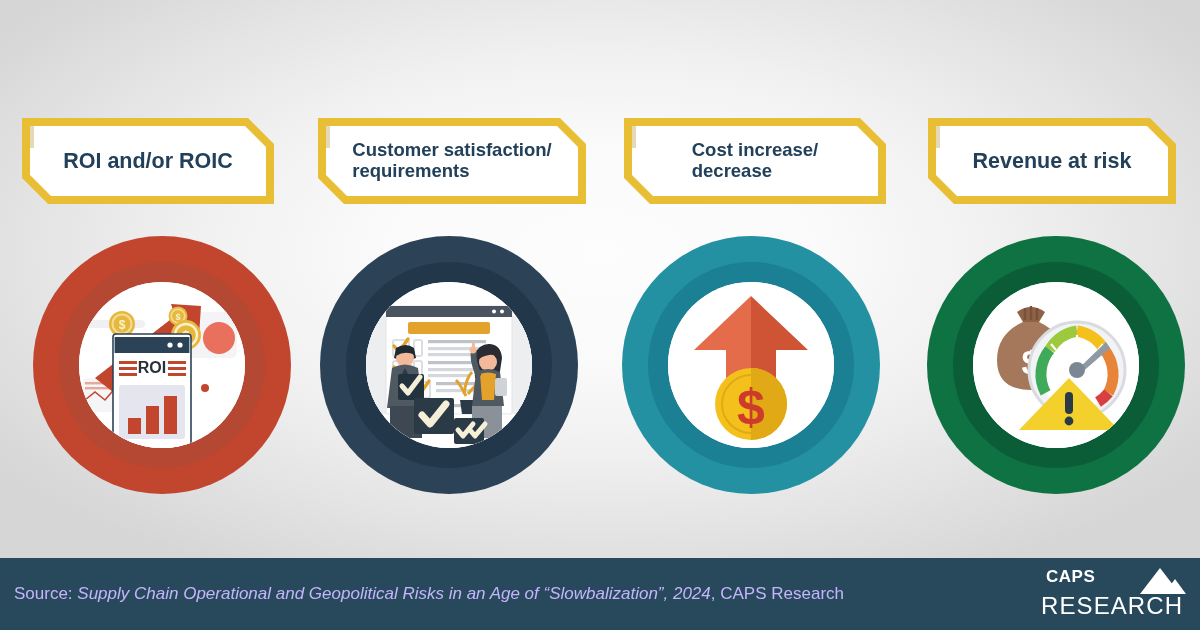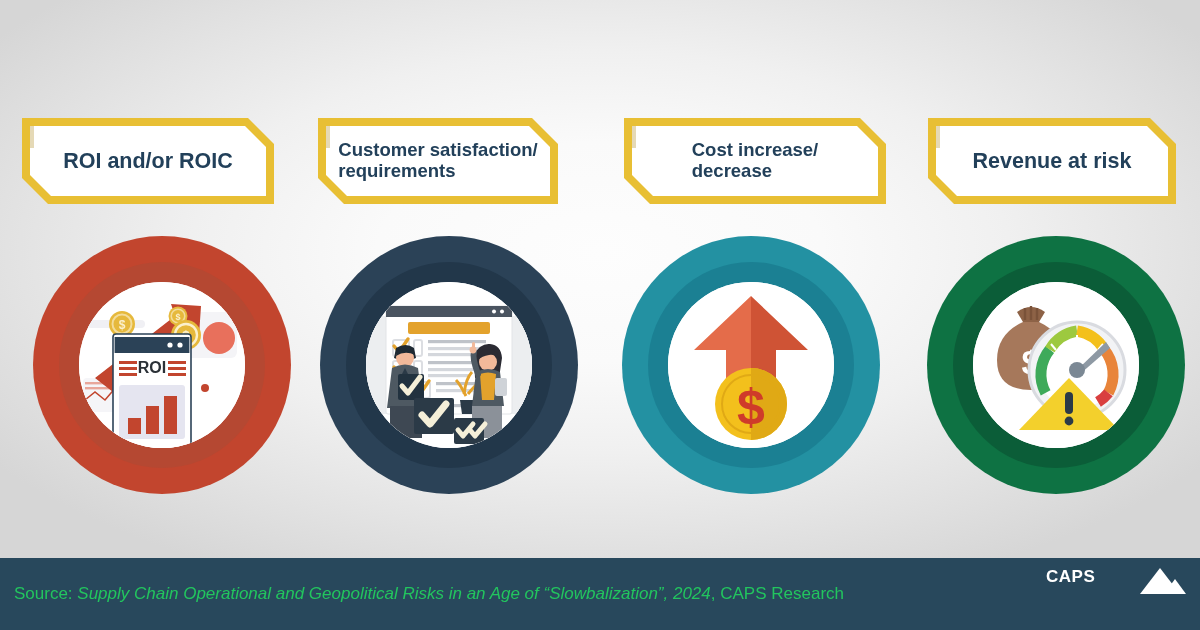--- a/index.html
+++ b/index.html
@@ -44,21 +44,21 @@
     position:absolute;left:8px;top:8px;width:4px;height:22px;
     background:#e5d9b6;
   }
   .banner .lbl{
     font-size:20px;font-weight:bold;color:#22405a;
     line-height:1.12;text-align:left;padding:0 8px;
     white-space:pre-line;
   }
   .b0{left:22px;width:252px;}
   .b0 .lbl{font-size:21.5px;}
-  .b1{left:318px;width:240px;}
+  .b1{left:318px;width:268px;}
   .b1 .lbl{font-size:18.5px;}
   .b2{left:624px;width:262px;}
   .b2 .lbl{font-size:18.5px;}
   .b3{left:928px;width:248px;}
   .b3 .lbl{font-size:21.5px;}
 
   
   .circles{position:absolute;left:0;top:236px;width:1200px;height:270px;}
   .circ{position:absolute;top:0;width:258px;height:258px;border-radius:50%;}
   .c0{left:33px;background:#c2452e;}
@@ -79,21 +79,21 @@
     background:#ffffff;overflow:hidden;
   }
   svg{display:block;}
   
   .footer{
     position:absolute;left:0;bottom:0;width:1200px;height:72px;
     background:#28485c;
   }
   .source{
     position:absolute;left:14px;top:50%;transform:translateY(-50%);
-    color:#22c55e;font-size:17px;white-space:nowrap;
+    color:#c4b5fd;font-size:17px;white-space:nowrap;
   }
   .source i{font-style:italic;}
   .logo{
     position:absolute;right:10px;top:50%;transform:translateY(-50%);
     width:160px;height:56px;
   }
   .logo .caps{
     position:absolute;left:16px;top:1px;
     font-size:17px;font-weight:bold;color:#ffffff;letter-spacing:0.5px;
   }
@@ -355,16 +355,17 @@
 
   <div class="footer">
     <div class="source"><span>Source: </span><i>Supply Chain Operational and Geopolitical Risks in an Age of “Slowbalization”, 2024</i><span>, CAPS Research</span></div>
 
     <div class="logo">
       <svg class="peaks" width="72" height="28" viewBox="0 0 72 28">
         <path d="M26 26 L46 0 L66 26 Z" fill="#ffffff"></path>
         <path d="M50 26 L61 11 L72 26 Z" fill="#ffffff"></path>
       </svg>
       <div class="caps">CAPS</div>
+      <div class="research">RESEARCH</div>
     </div>
   </div>
 
 </div>
 
 </body></html>

